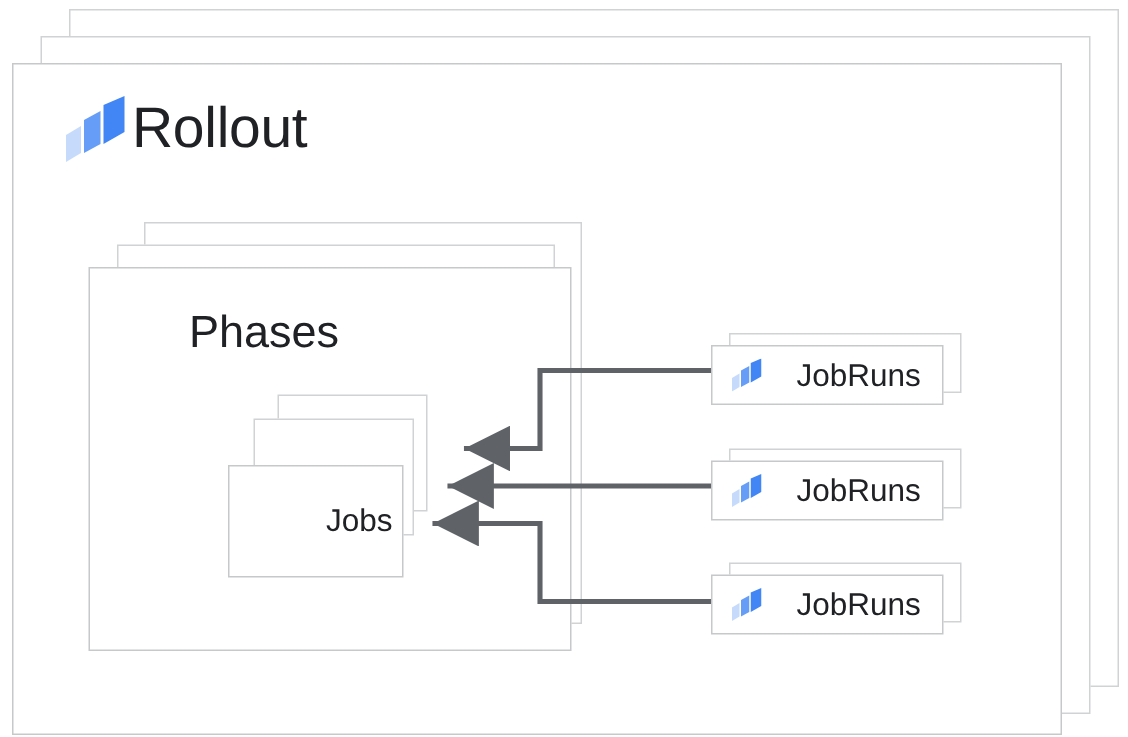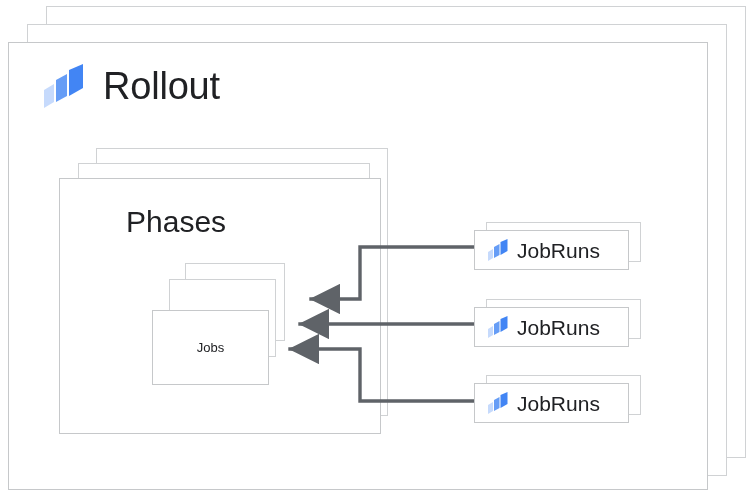--- a/index.html
+++ b/index.html
@@ -19,21 +19,21 @@
   }
   .sheet.back{ border-color:#d0d2d4; }
 
   
   #rollout-back2{ left:46px;  top:6px;  width:700px; height:452px; }
   #rollout-back1{ left:27px;  top:24px; width:700px; height:452px; }
   #rollout-front{ left:8px;   top:42px; width:700px; height:448px; }
 
   #rollout-header{
     position:absolute; left:42px; top:64px;
-    display:flex; align-items:center; gap:17px;
+    display:flex; align-items:center; gap:2px;
   }
   #rollout-title{
     font-size:38px; color:#202124; line-height:1;
     letter-spacing:-0.2px; white-space:nowrap;
   }
 
   
   #phases-back2{ left:96px;  top:148px; width:292px; height:268px; }
   #phases-back1{ left:78px;  top:163px; width:292px; height:268px; }
   #phases-front{ left:59px;  top:178px; width:322px; height:256px; }
@@ -42,33 +42,33 @@
     font-size:30px; color:#202124; line-height:1; white-space:nowrap;margin-left:41px;
   }
 
   
   #jobs-back2{ left:185px; top:263px; width:100px; height:78px; }
   #jobs-back1{ left:169px; top:279px; width:107px; height:78px; }
   #jobs-front{ left:152px; top:310px; width:117px; height:75px; }
   #jobs-title{
     position:absolute; left:152px; top:310px; width:117px; height:75px;
     display:flex; align-items:center; justify-content:center;
-    font-size:13px; color:#202124;
+    font-size:21px; color:#202124;padding-left:29px;
   }
 
   
   .jobrun-group{ position:absolute; width:168px; height:50px; }
   .jobrun-shadow{
     position:absolute; left:12px; top:0px; width:155px; height:40px;
     background:#ffffff; border:1px solid #d0d2d4; box-sizing:border-box;
   }
   .jobrun-card{
     position:absolute; left:0px; top:8px; width:155px; height:40px;
     background:#ffffff; border:1px solid #c6c8ca; box-sizing:border-box;
-    display:flex; align-items:center; gap:8px; padding-left:12px;
+    display:flex; align-items:center; gap:22px; padding-left:12px;
   }
   .jobrun-label{
     font-size:21px; color:#202124; line-height:1; white-space:nowrap;
   }
   #jobrun-1{ left:474px; top:222px; }
   #jobrun-2{ left:474px; top:299px; }
   #jobrun-3{ left:474px; top:375px; }
 
   
   #connectors{ position:absolute; left:0; top:0; width:752px; height:491px; }

